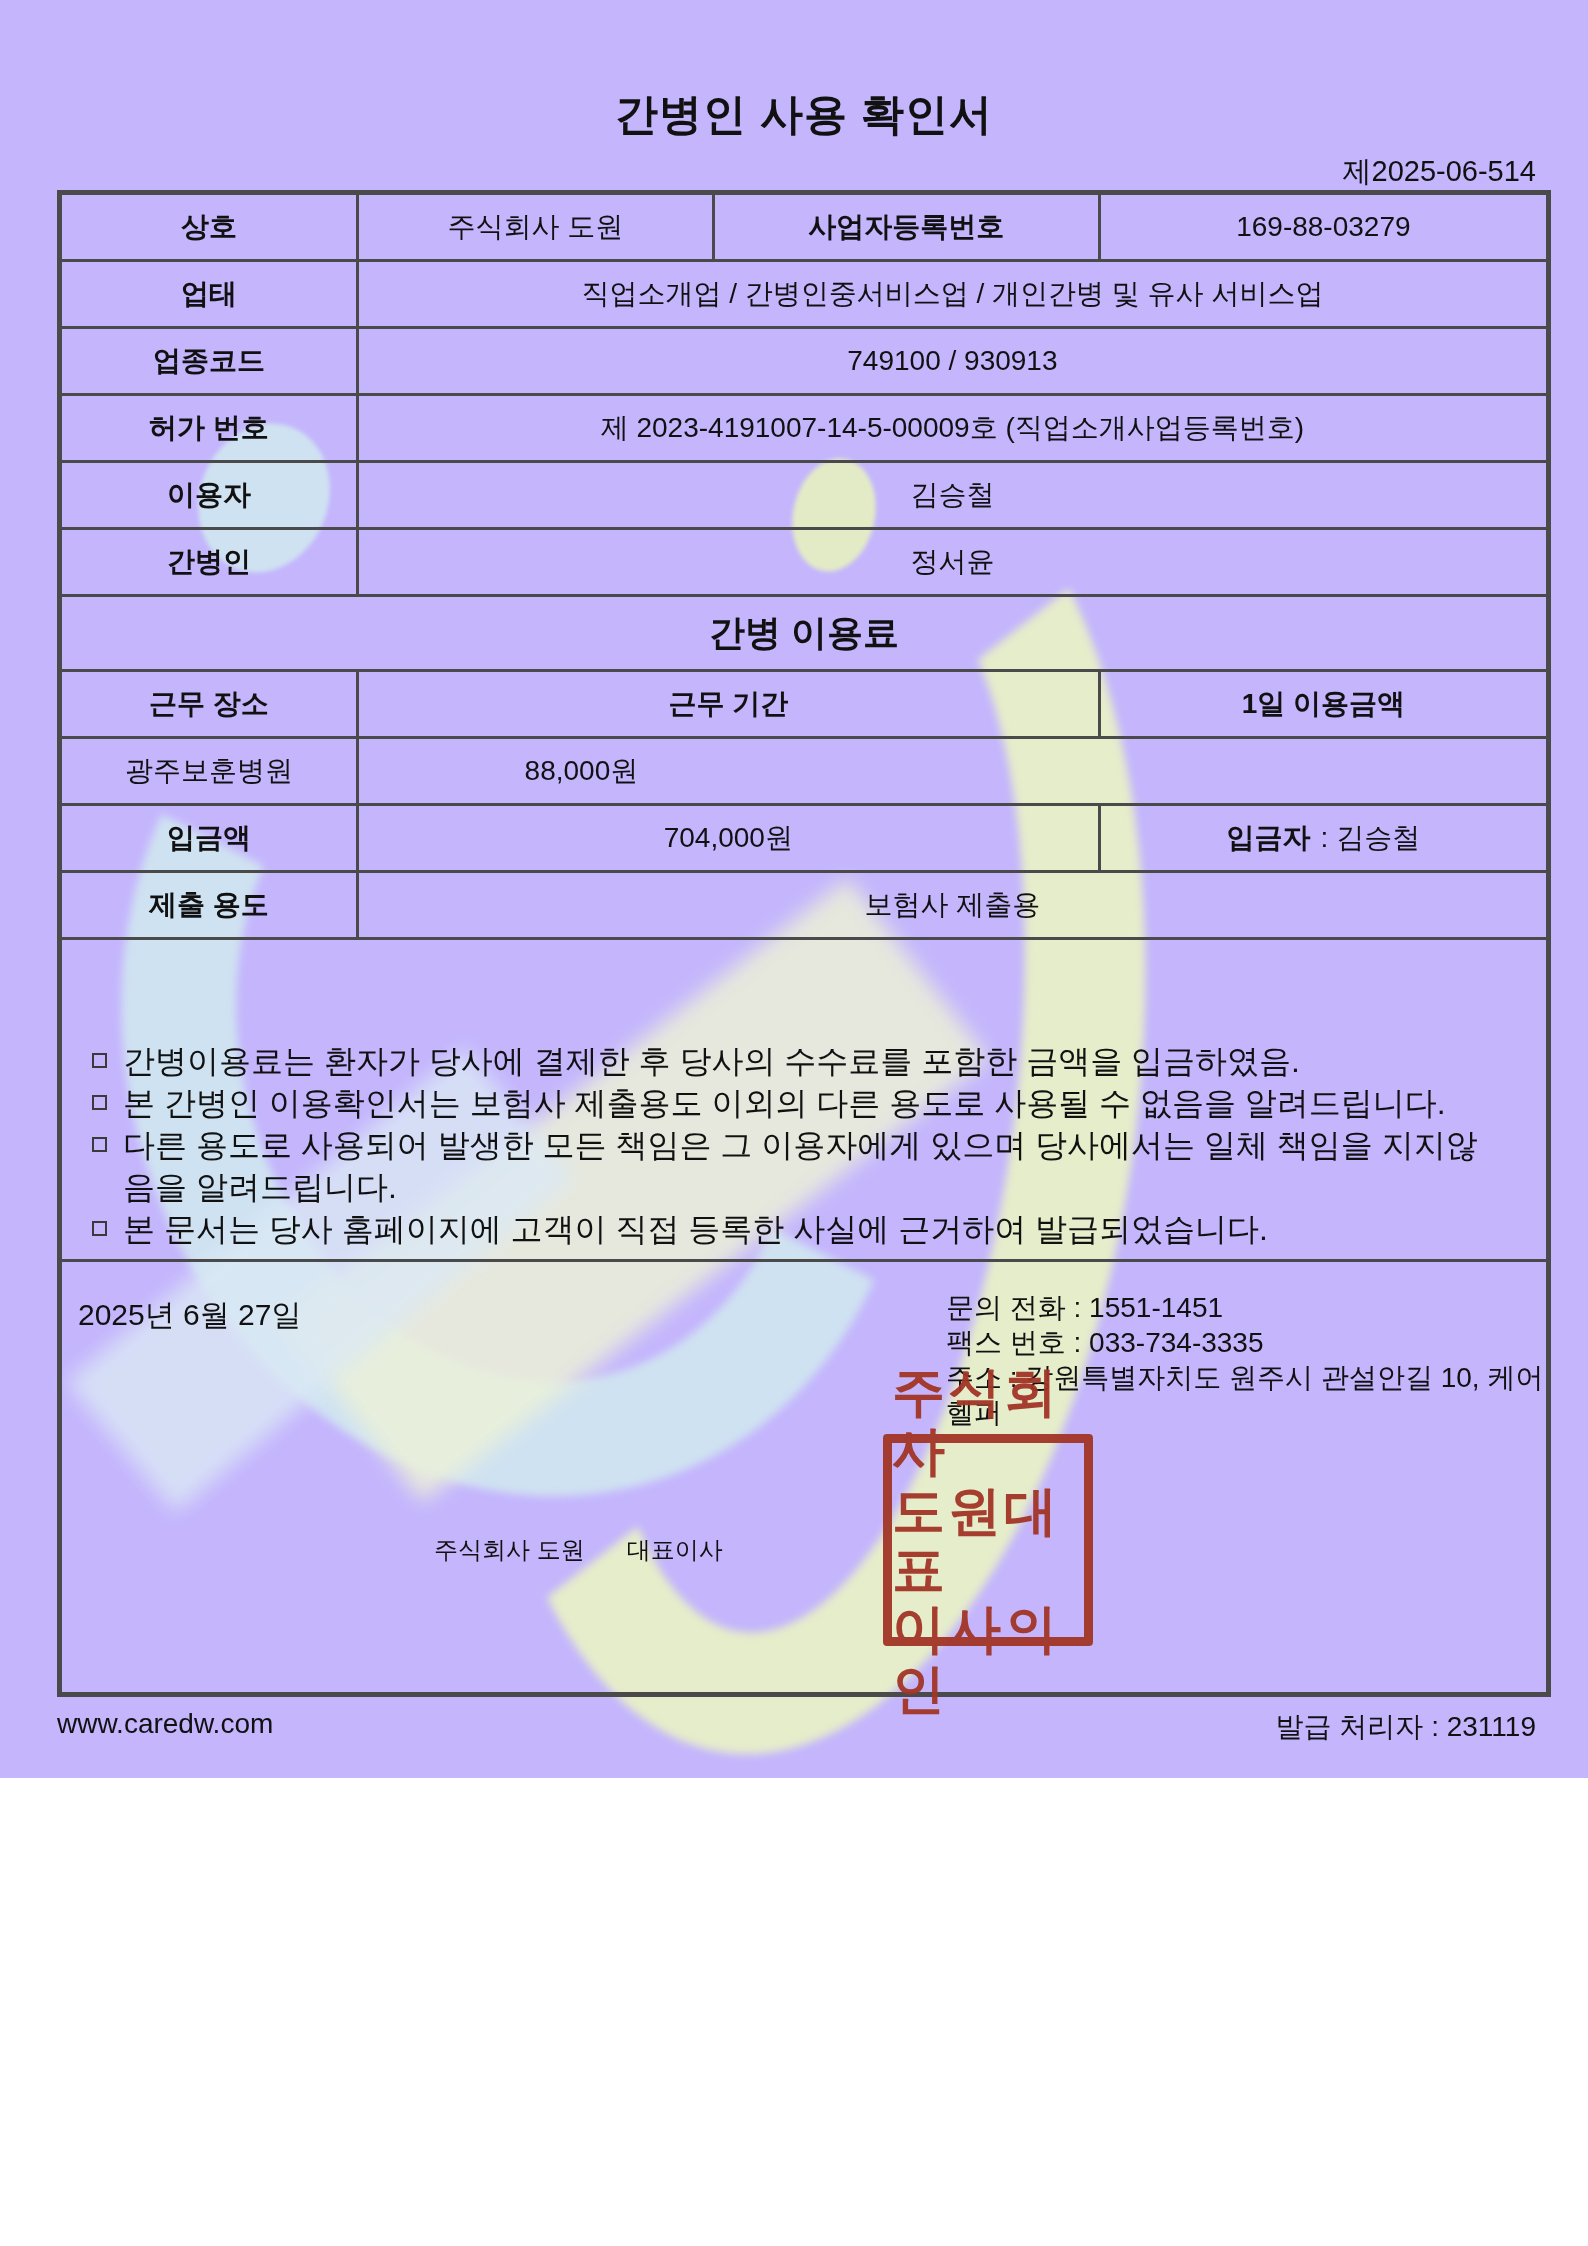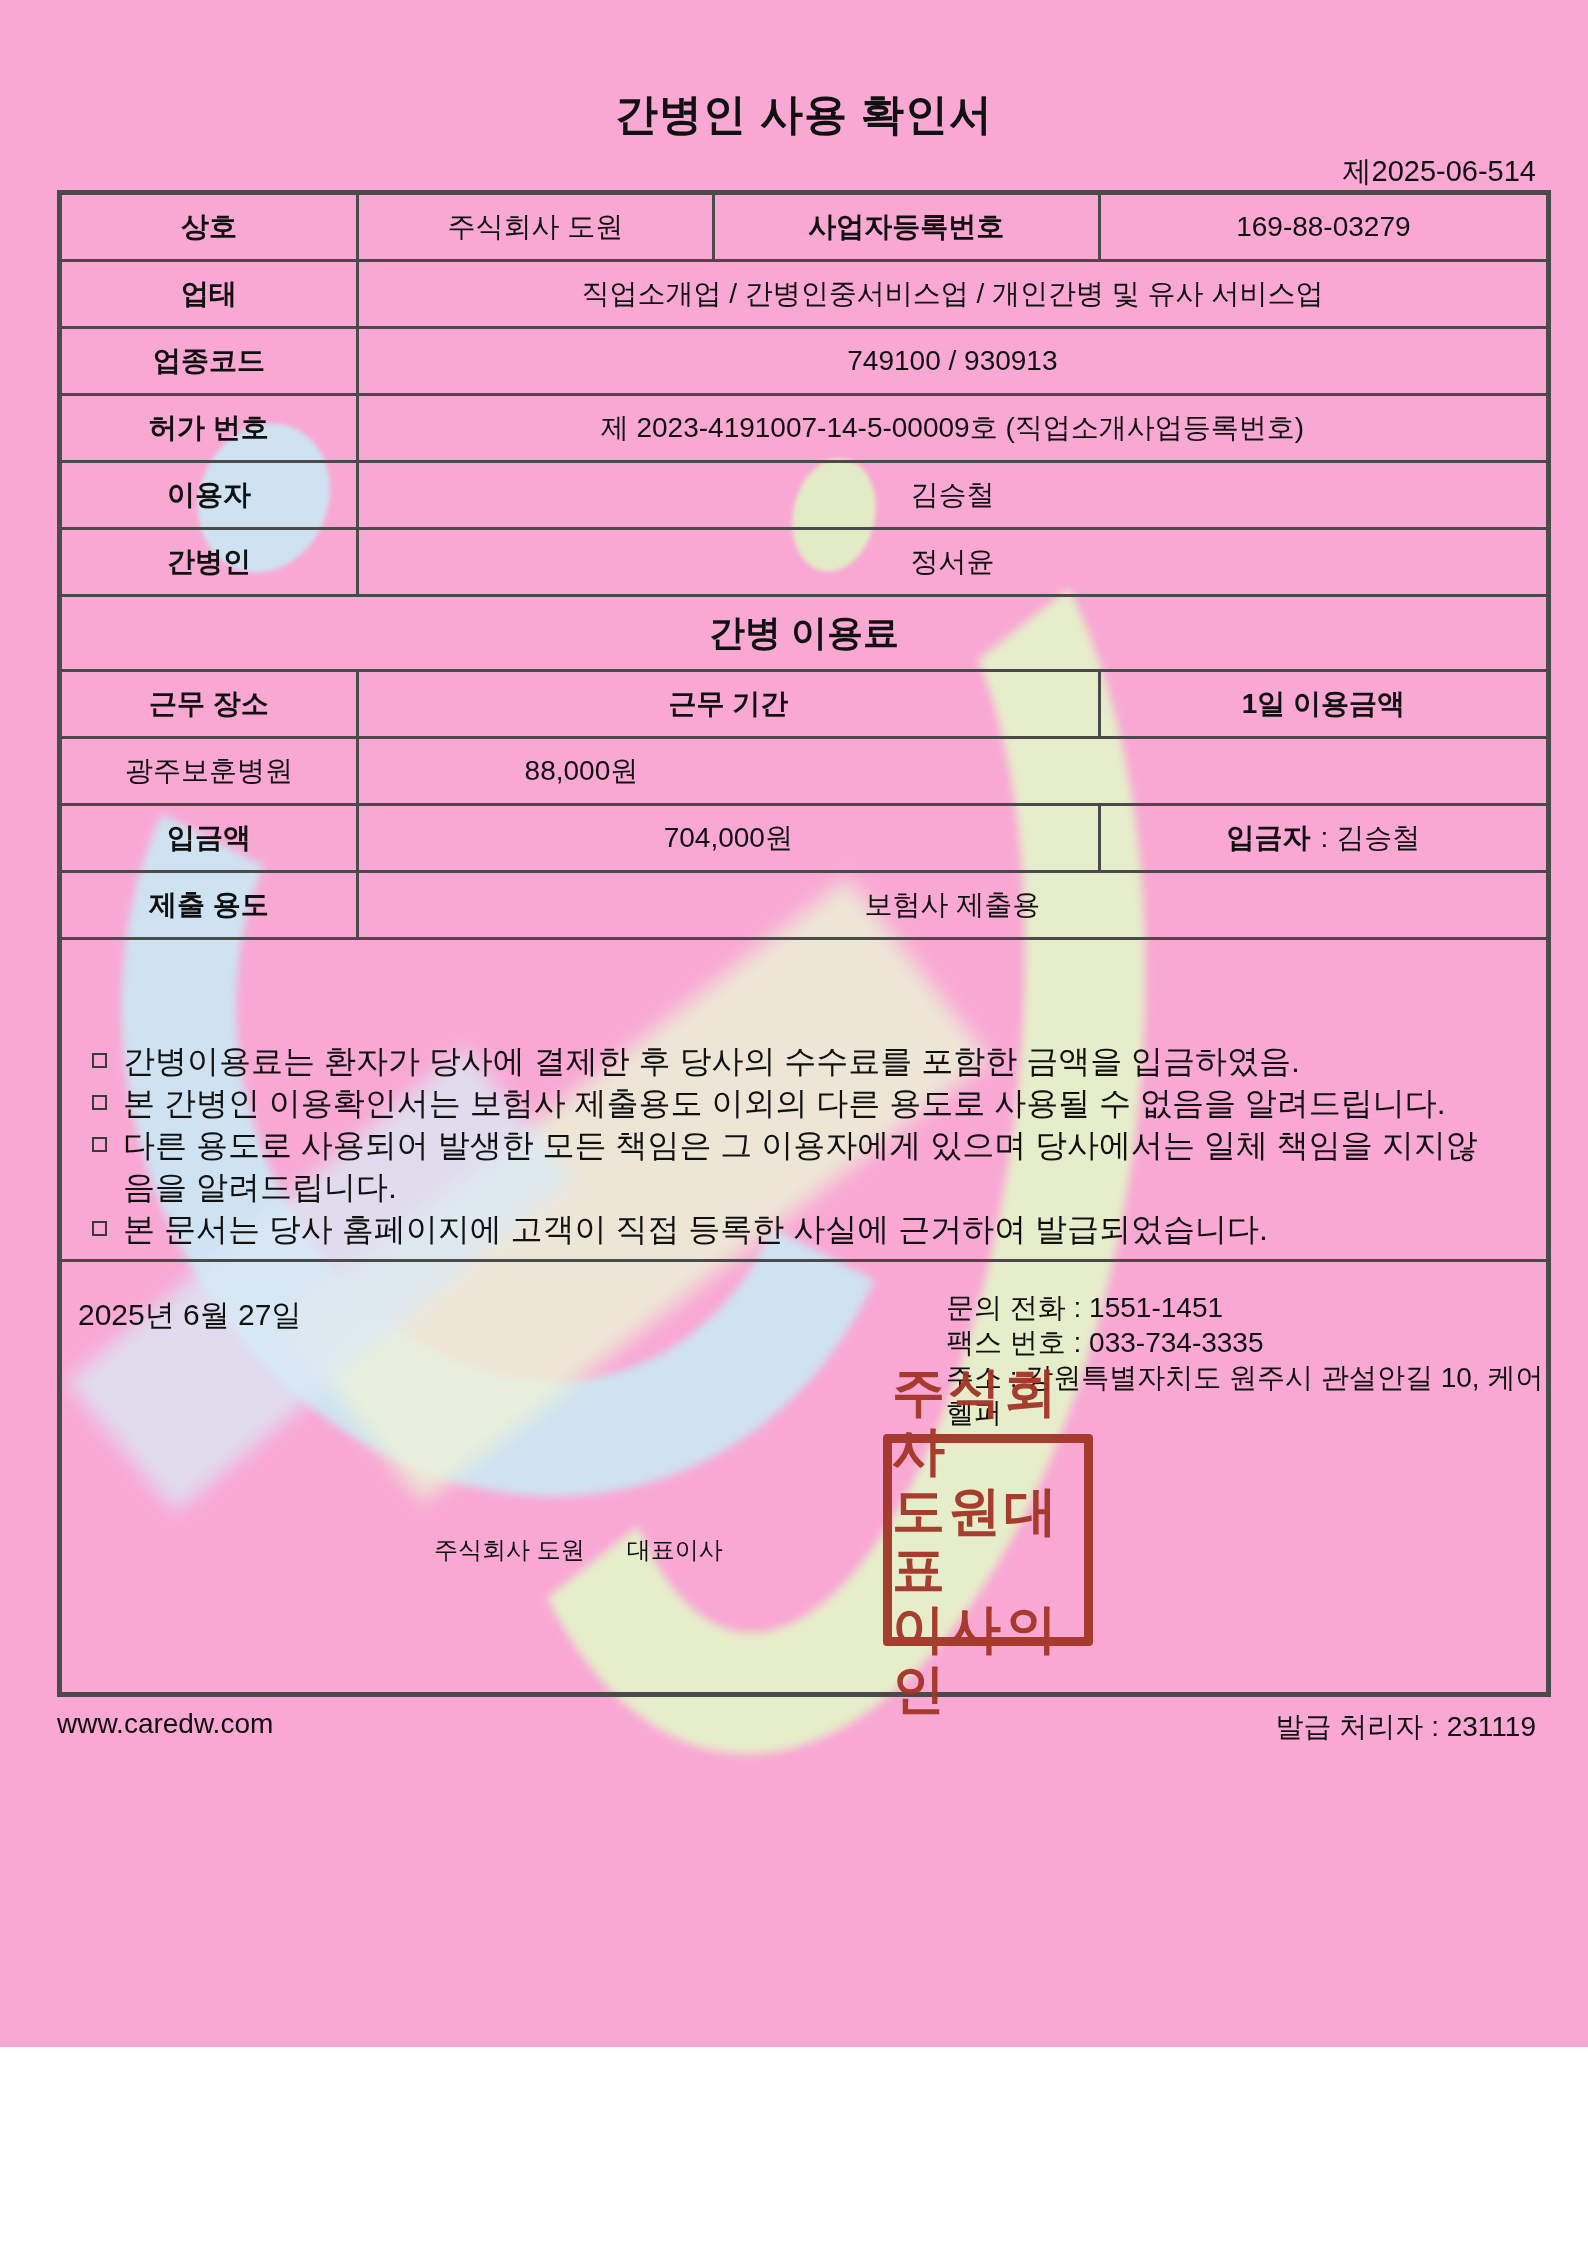--- a/index.html
+++ b/index.html
@@ -1,19 +1,19 @@
 <!DOCTYPE html>
 <html lang="ko"><head>
 <meta charset="utf-8">
 <style>
   html,body{margin:0;padding:0;background:#ffffff;}
   .page{
     position:relative;
-    width:1588px;height:2047px;
-    background:#f9a8d4;
+    width:1588px;height:1778px;
+    background:#c4b5fd;
     overflow:hidden;
     font-family:"Liberation Sans","DejaVu Sans",sans-serif;
     color:#111111;
   }
   
   .wm{position:absolute;z-index:0;}
   .wm-blue-dot{left:200px;top:422px;width:128px;height:152px;background:#cfe2f1;border-radius:50%;transform:rotate(22deg);filter:blur(2px);}
   .wm-green-dot{left:793px;top:458px;width:82px;height:114px;background:#e3ebc6;border-radius:50%;transform:rotate(12deg);filter:blur(2px);}
   .wm-blue-crescent{left:128px;top:592px;width:780px;height:910px;border:115px solid transparent;
     border-left-color:#cfe2f1;border-bottom-color:#cfe2f1;border-radius:50%;transform:rotate(-18deg);

